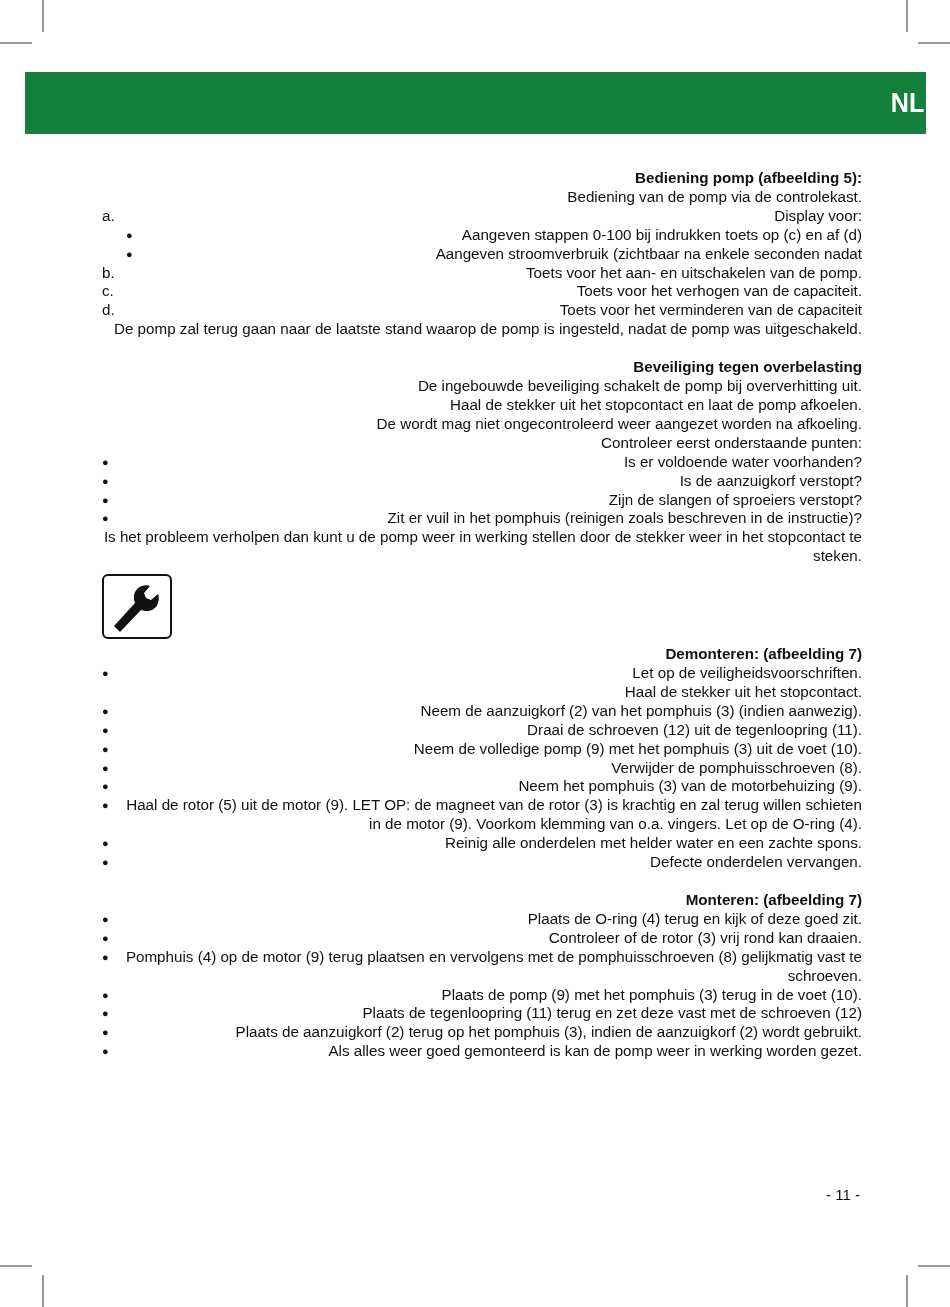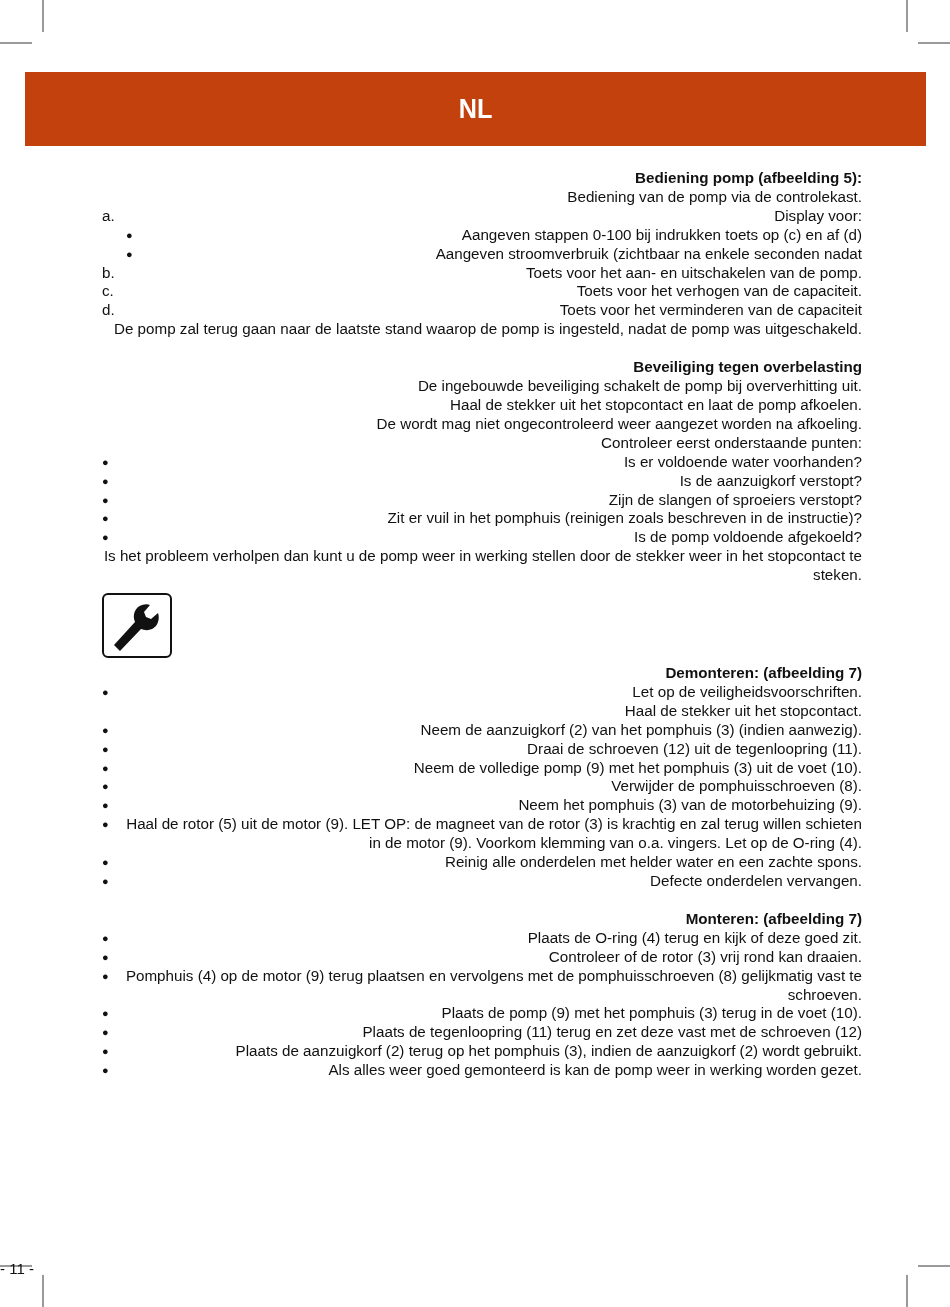--- a/index.html
+++ b/index.html
@@ -1,37 +1,37 @@
 <!DOCTYPE html>
 <html><head>
 <meta charset="utf-8">
 <style>
   html, body { margin: 0; padding: 0; background: #ffffff; }
   body { width: 950px; height: 1307px; position: relative; overflow: hidden;
          font-family: "Liberation Sans", sans-serif; color: #111; }
   .crop { position: absolute; background: #9a9a9a; }
-  .header-bar { position: absolute; left: 25px; top: 72px; width: 901px; height: 74px;
-                background: #c2410c; display: flex; align-items: center; justify-content: center; }
+  .header-bar { position: absolute; left: 25px; top: 72px; width: 901px; height: 62px;
+                background: #15803d; display: flex; align-items: center; justify-content: flex-end; }
   .header-bar span { color: #fff; font-weight: bold; font-size: 28px; letter-spacing: 0px;
                      font-family: "Liberation Sans", sans-serif; transform: scaleX(0.9); }
   .content { position: absolute; left: 102px; top: 169px; width: 760px; font-size: 15.2px; line-height: 18.9px; text-align: right; }
   .content p { margin: 0; }
   .h { font-weight: bold; }
   .gap { height: 19px; }
   ul.b { list-style: none; margin: 0; padding: 0; }
   ul.b li { position: relative; padding-left: 22px; }
   ul.b li::before { content: "\25CF"; position: absolute; left: 0; top: 0; font-size: 11px; }
   ul.b.indent li { padding-left: 45px; }
   ul.b.indent li::before { left: 24px; }
   ol.alpha { list-style: none; margin: 0; padding: 0; }
   ol.alpha li { position: relative; padding-left: 22px; }
   ol.alpha li .m { position: absolute; left: 0; }
   .wrench { width: 66px; height: 61px; border: 2.5px solid #111; border-radius: 6px; margin: 8px 0 6px 0;
             display: flex; align-items: center; justify-content: center; }
-  .page-num { position: absolute; top: 1260px; left: 0; width: 860px; text-align: left; font-size: 15px; }
+  .page-num { position: absolute; top: 1186px; left: 0; width: 860px; text-align: right; font-size: 15px; }
 </style>
 </head>
 <body>
 
 <div class="crop" style="left:42px;top:0;width:1.5px;height:32px;"></div>
 <div class="crop" style="left:0;top:42px;width:32px;height:1.5px;"></div>
 <div class="crop" style="left:906px;top:0;width:1.5px;height:32px;"></div>
 <div class="crop" style="left:918px;top:42px;width:32px;height:1.5px;"></div>
 <div class="crop" style="left:0;top:1265px;width:32px;height:1.5px;"></div>
 <div class="crop" style="left:42px;top:1275px;width:1.5px;height:32px;"></div>
@@ -77,21 +77,20 @@
   <p class="h">Beveiliging tegen overbelasting</p>
   <p>De ingebouwde beveiliging schakelt de pomp bij oververhitting uit.</p>
   <p>Haal de stekker uit het stopcontact en laat de pomp afkoelen.</p>
   <p>De wordt mag niet ongecontroleerd weer aangezet worden na afkoeling.</p>
   <p>Controleer eerst onderstaande punten:</p>
   <ul class="b">
     <li>Is er voldoende water voorhanden?</li>
     <li>Is de aanzuigkorf verstopt?</li>
     <li>Zijn de slangen of sproeiers verstopt?</li>
     <li>Zit er vuil in het pomphuis (reinigen zoals beschreven in de instructie)?</li>
-    <li>Is de pomp voldoende afgekoeld?</li>
   </ul>
   <p>Is het probleem verholpen dan kunt u de pomp weer in werking stellen door de stekker weer in het stopcontact te steken.</p>
 
   <div class="wrench">
     <svg width="52" height="50" viewBox="0 0 52 50">
       <path d="M3 44 L24 21 C21 14 24 6 31 4 C34 3 37 3 39 4 L33 11 L35 16 L40 18 L47 12 C48 15 48 18 47 21 C45 28 37 31 30 28 L9 50 Z" fill="#111"></path>
     </svg>
   </div>
 
   <p class="h">Demonteren: (afbeelding 7)</p>

